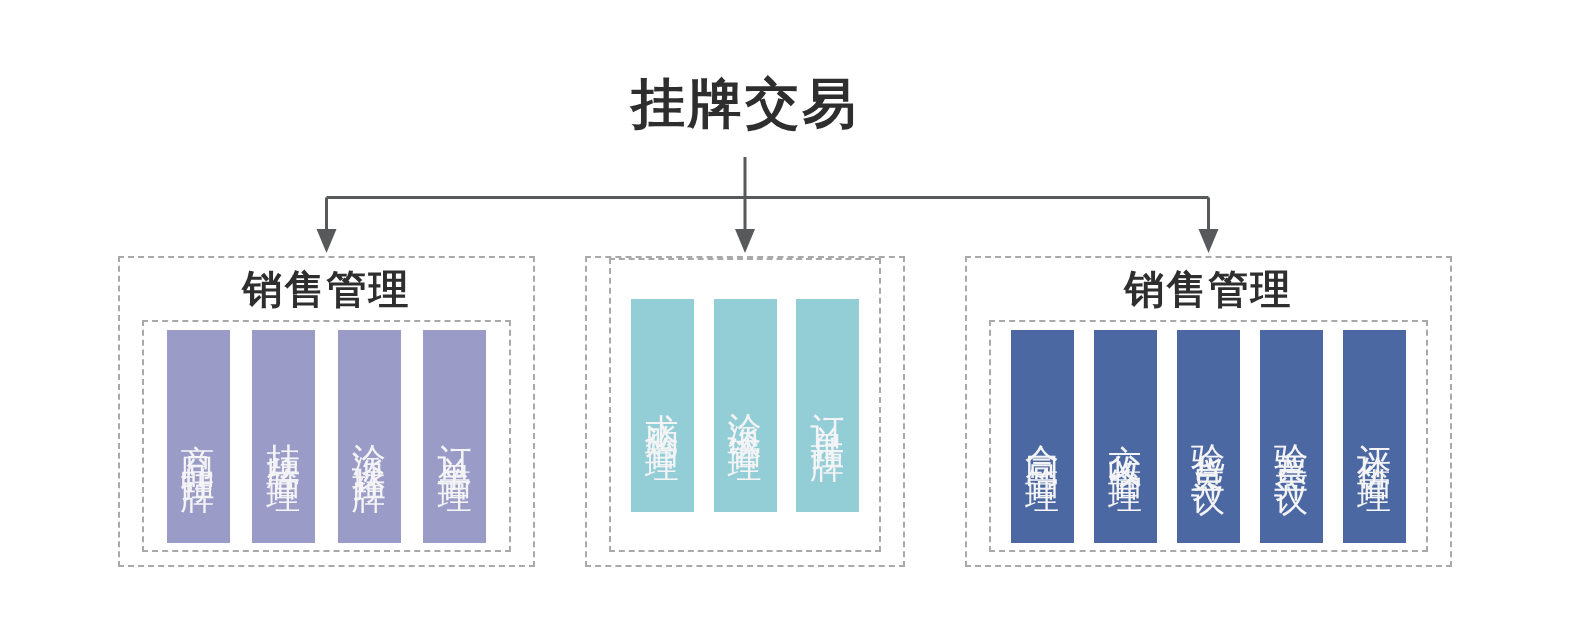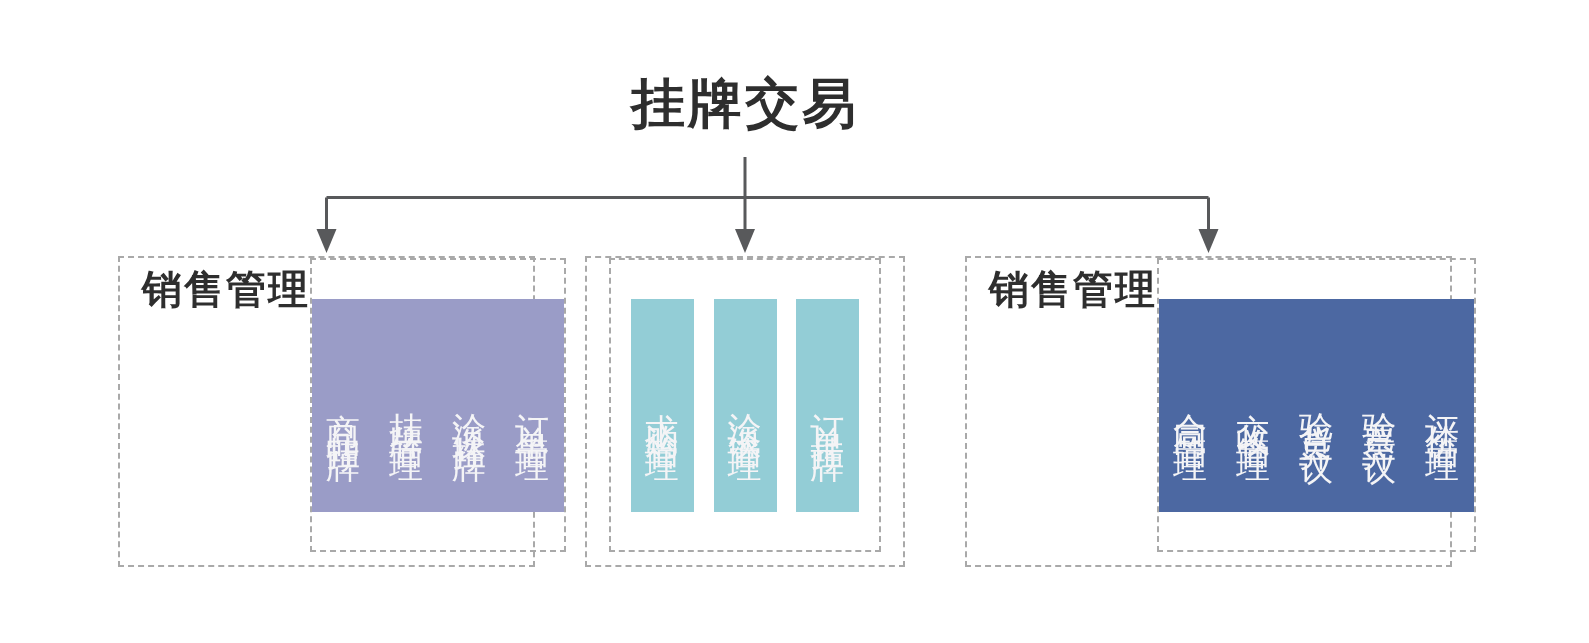--- a/index.html
+++ b/index.html
@@ -19,21 +19,21 @@
   }
   .title{
     position:absolute;top:74px;left:745px;transform:translateX(-50%);
     font-size:54px;font-weight:bold;color:var(--heading-text,#2e2e2e);
     letter-spacing:3px;white-space:nowrap;line-height:1.1;
   }
   svg.connector{position:absolute;left:0;top:0;pointer-events:none;color:var(--connector,#58595b);}
   .group{
     position:absolute;top:256px;height:311px;
     border:2px dashed var(--dashed-border,#a9a9a9);
-    display:flex;flex-direction:row;
+    display:flex;flex-direction:column;
     padding:0 22px 13px;
   }
   .g1{left:118px;width:417px;}
   .g2{left:585px;width:320px;}
   .g3{left:965px;width:487px;}
   .group-header{
     margin:0;height:62px;flex:0 0 62px;
     display:flex;align-items:center;justify-content:center;
     font-size:40px;font-weight:bold;color:var(--heading-text,#2e2e2e);
     letter-spacing:2px;white-space:nowrap;

